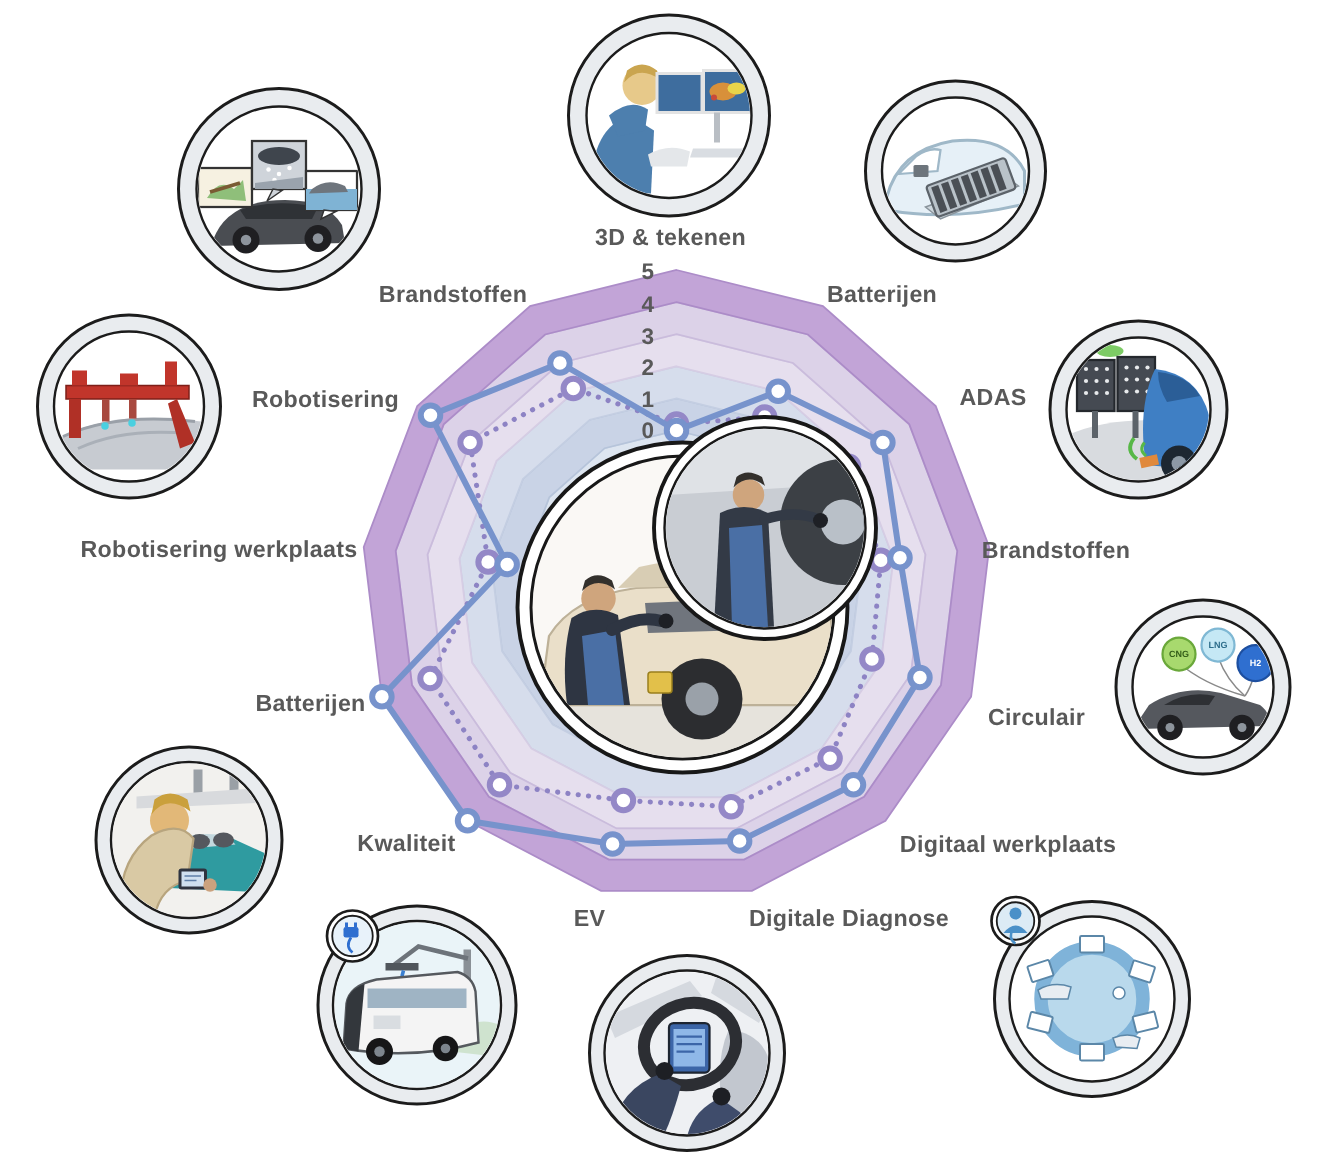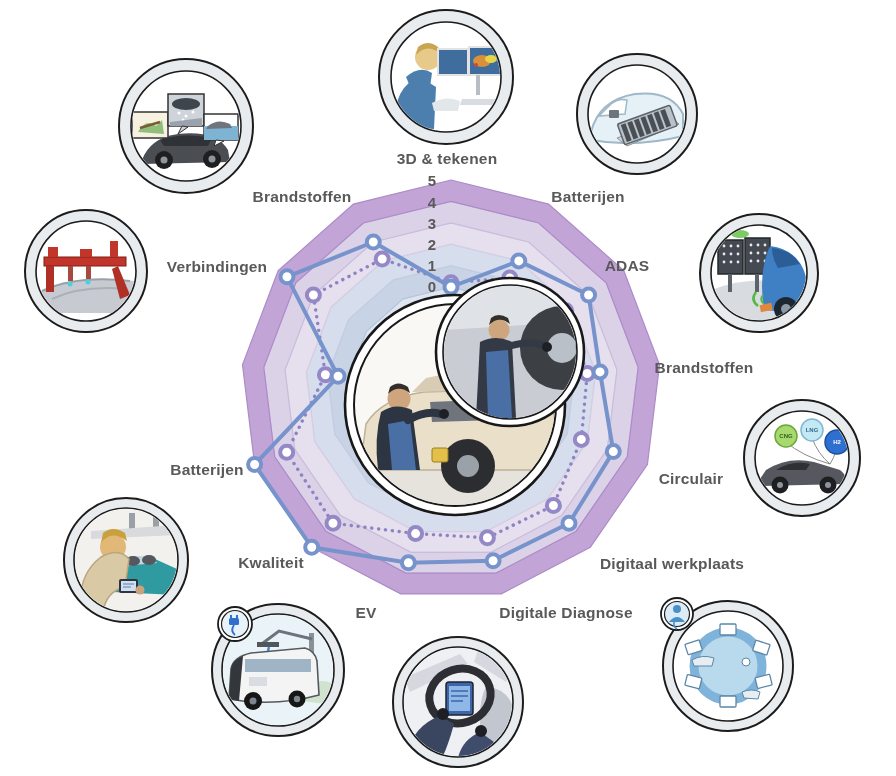--- a/index.html
+++ b/index.html
@@ -101,29 +101,30 @@
         <path d="M480,342 Q496,334 512,342 L516,418 L476,418 Z" fill="#333a46"></path>
         <path d="M486,352 L508,350 L512,418 L488,418 Z" fill="#4a6fa5"></path>
         <path d="M510,346 Q530,340 545,346" stroke="#333a46" stroke-width="7" fill="none" stroke-linecap="round"></path>
         <circle cx="547" cy="347" r="5" fill="#1e2025"></circle>
       </g>
     </g>
   </svg>
 
   <div class="cat-label" style="left:447px;top:159px">3D &amp; tekenen</div>
   <div class="cat-label" style="left:588px;top:197px">Batterijen</div>
-  <div class="cat-label" style="left:627px;top:266px">ADAS</div>
+  <div class="cat-label" style="left:662px;top:266px">ADAS</div>
   <div class="cat-label" style="left:704px;top:368px">Brandstoffen</div>
   <div class="cat-label" style="left:691px;top:479px">Circulair</div>
   <div class="cat-label" style="left:672px;top:564px">Digitaal werkplaats</div>
   <div class="cat-label" style="left:566px;top:613px">Digitale Diagnose</div>
-  <div class="cat-label" style="left:366px;top:613px">EV</div>
+  <div class="cat-label" style="left:393px;top:613px">EV</div>
   <div class="cat-label" style="left:271px;top:563px">Kwaliteit</div>
   <div class="cat-label" style="left:207px;top:470px">Batterijen</div>
-  <div class="cat-label" style="left:217px;top:267px">Verbindingen</div>
+  <div class="cat-label" style="left:146px;top:367px">Robotisering werkplaats</div>
+  <div class="cat-label" style="left:217px;top:267px">Robotisering</div>
   <div class="cat-label" style="left:302px;top:197px">Brandstoffen</div>
 
   <div class="ill" style="left:116px;top:56px">
     <svg width="140" height="140" viewBox="0 0 140 140">
       <circle cx="70" cy="70" r="67" fill="#e9ecef" stroke="#1c1c1c" stroke-width="2"></circle>
       <circle cx="70" cy="70" r="55" fill="#ffffff" stroke="#1c1c1c" stroke-width="1.6"></circle>
       <clipPath id="wCl">
           <circle cx="70" cy="70" r="54"></circle>
         </clipPath>
       <g clip-path="url(#wCl)">

